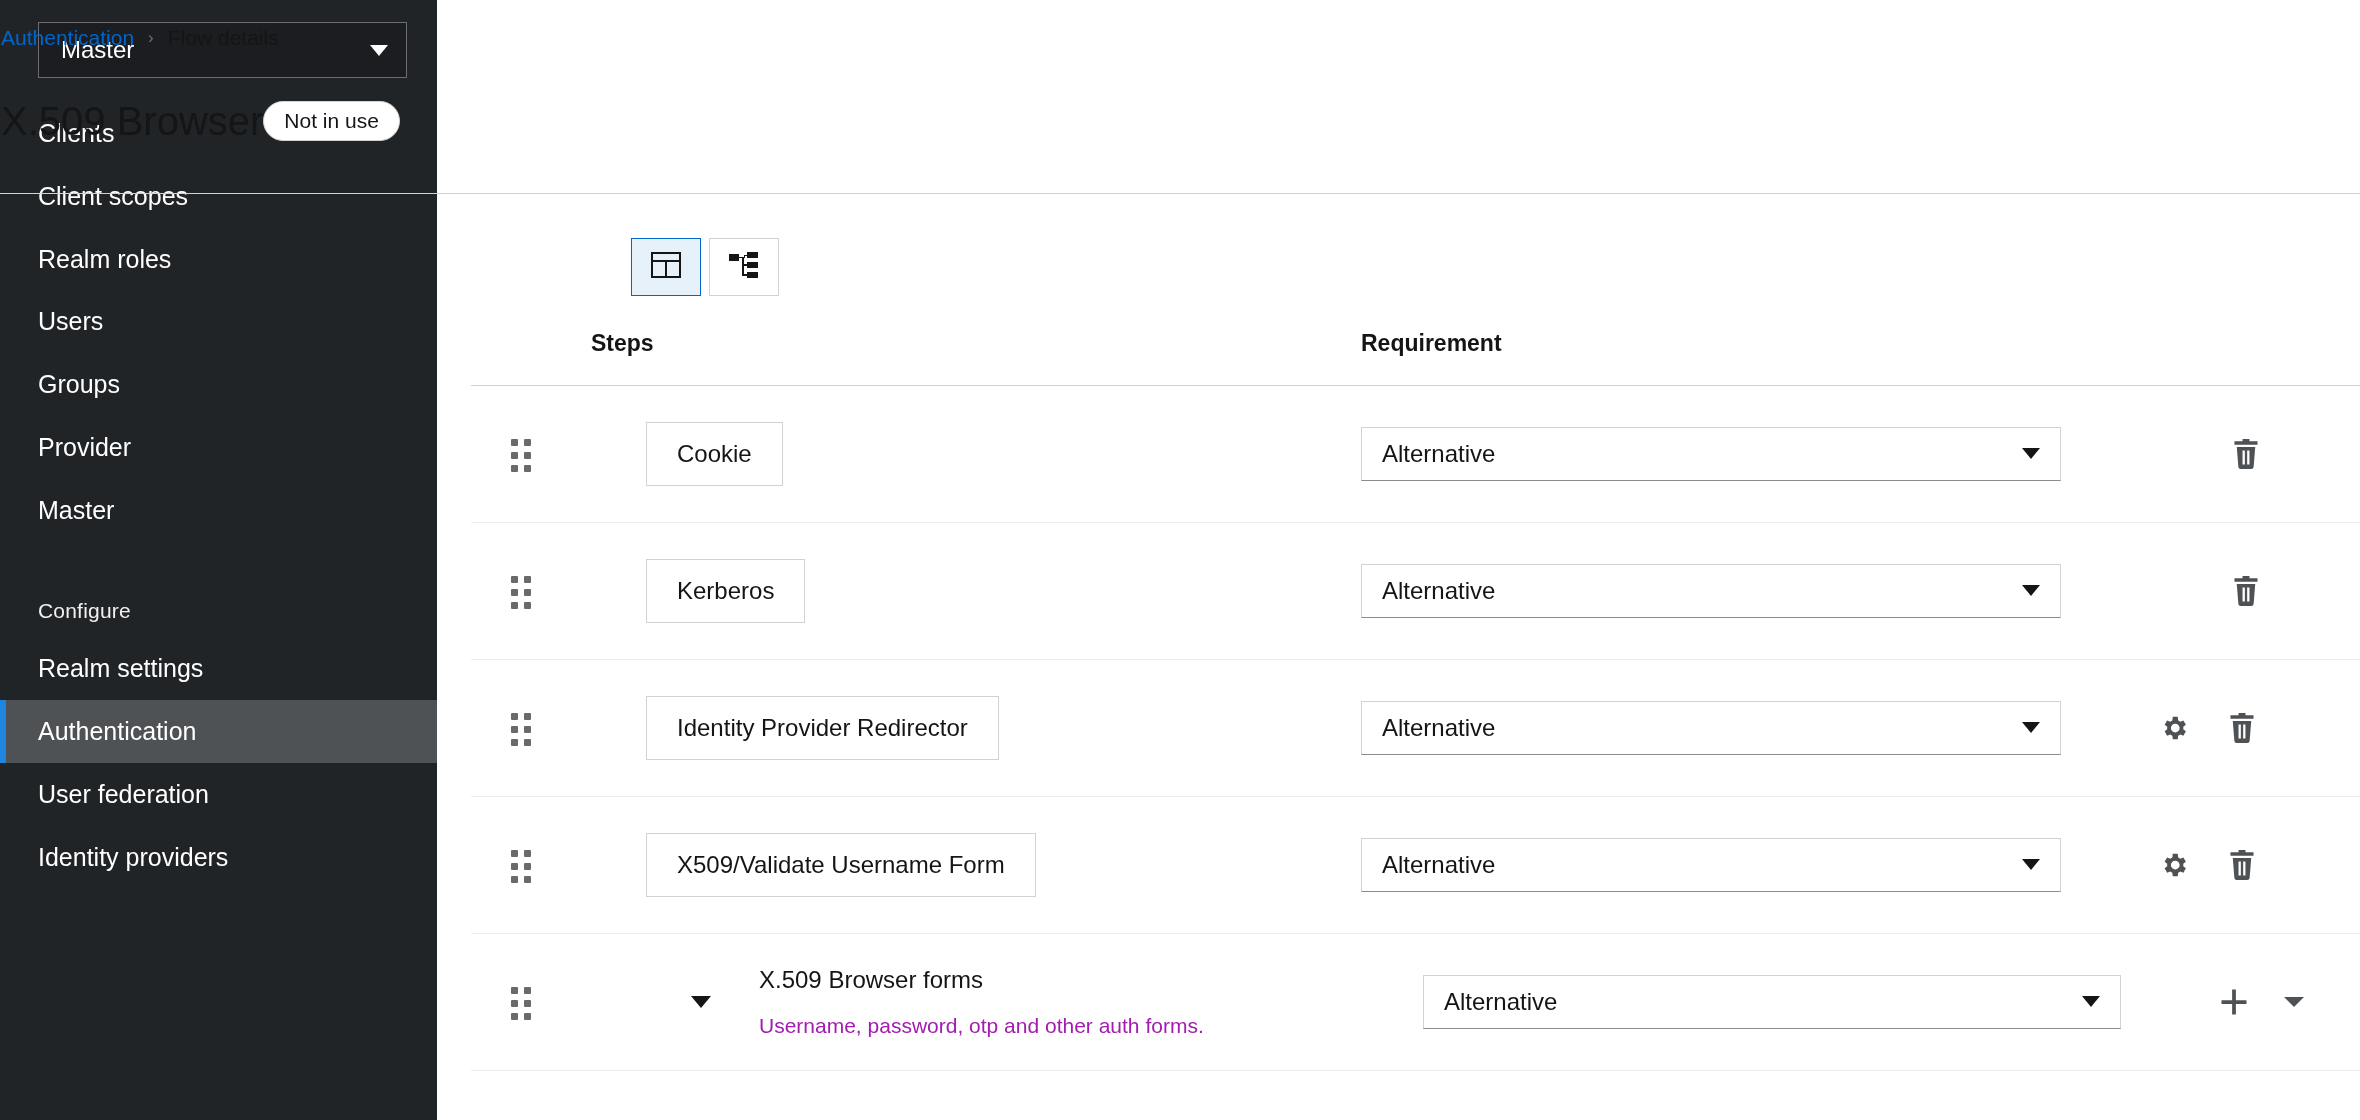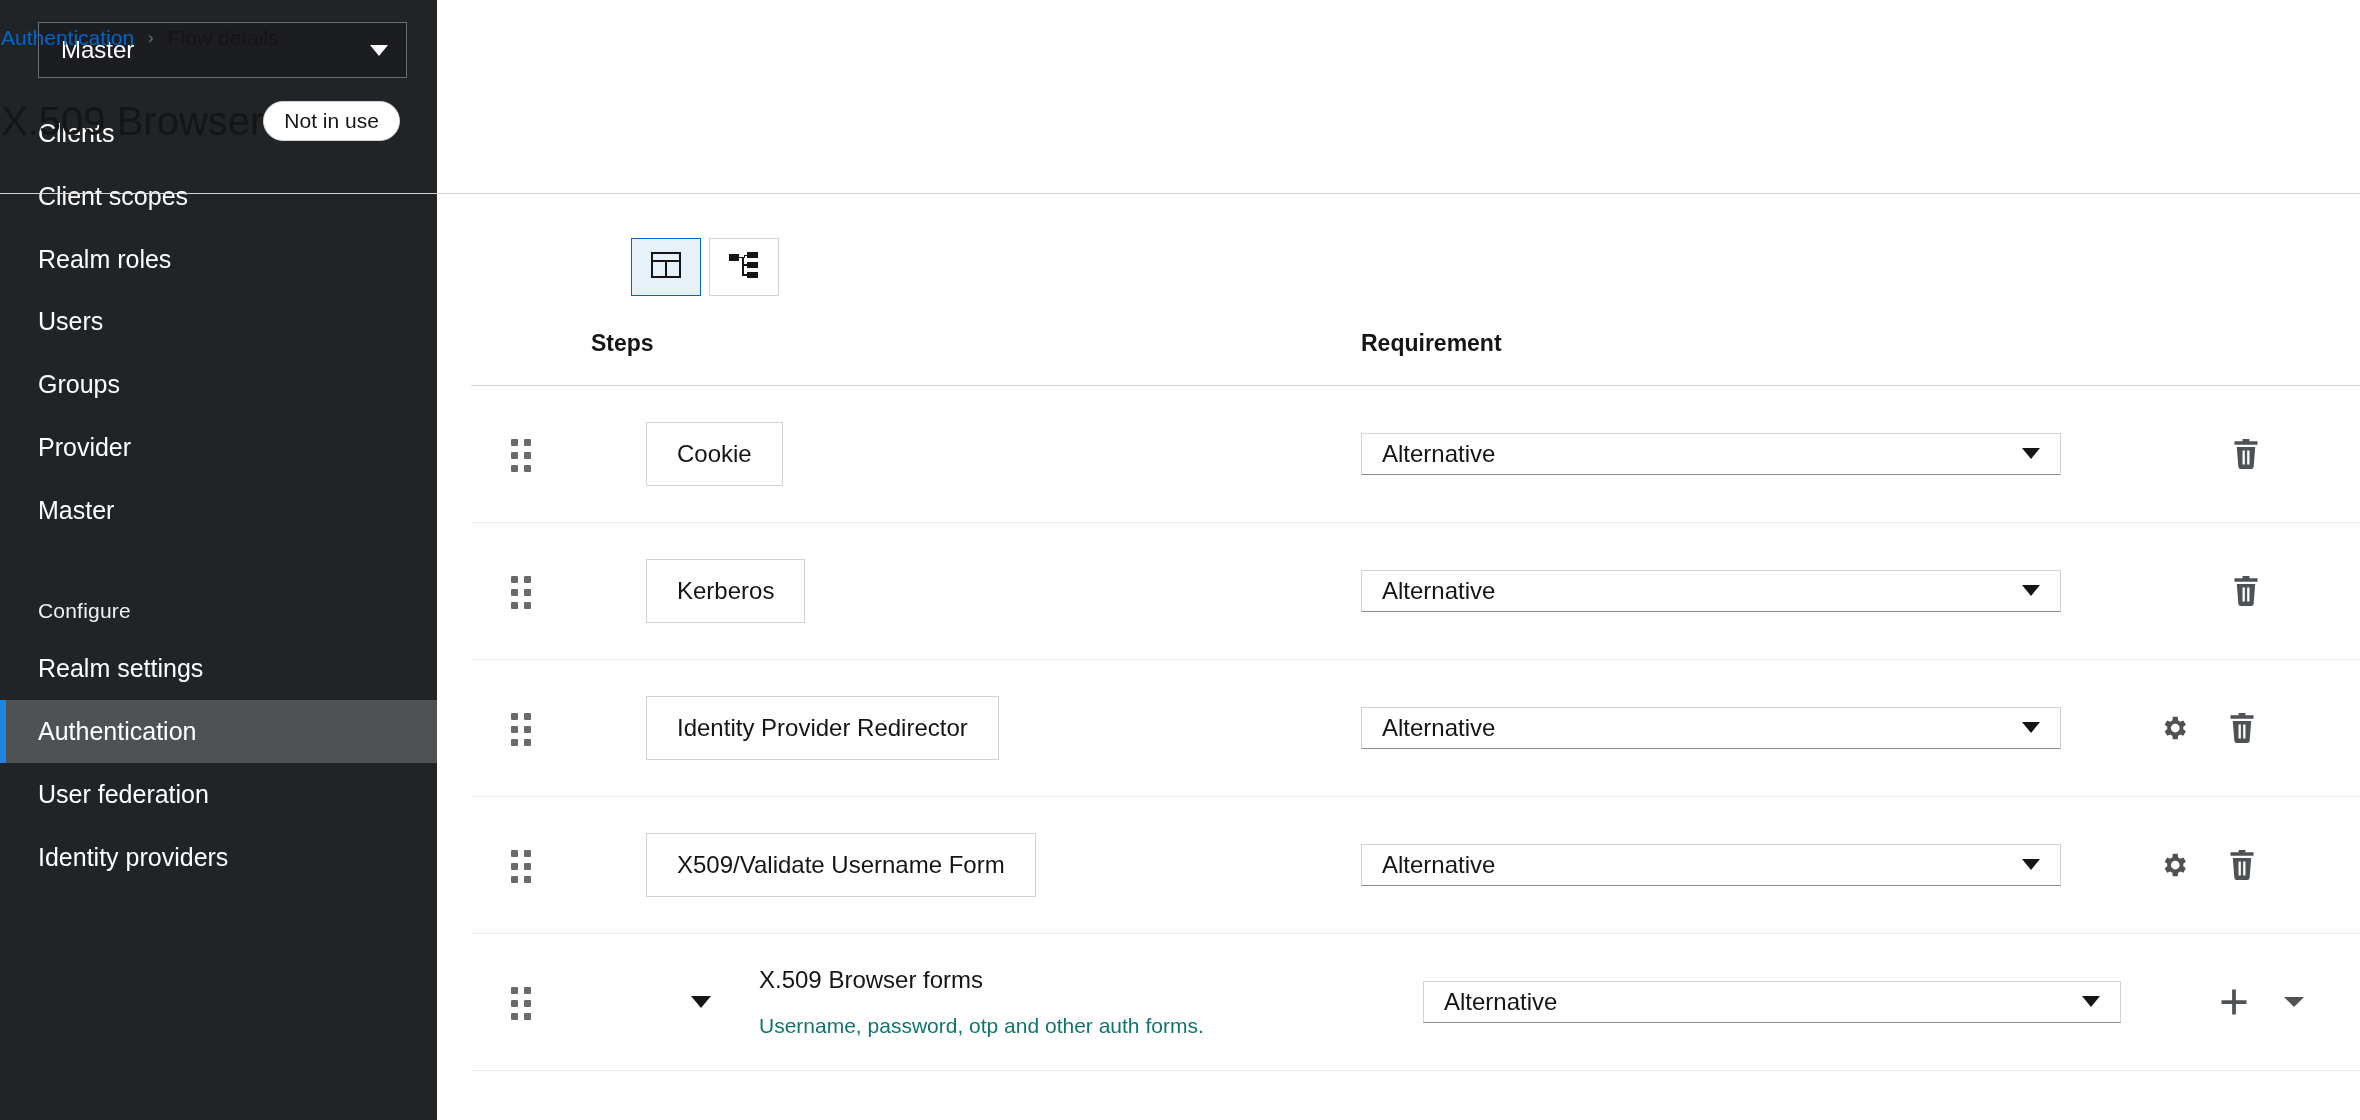--- a/index.html
+++ b/index.html
@@ -187,21 +187,21 @@
     background: #ffffff;
     padding: 17px 30px;
     font-size: 24px;
     color: #151515;
     margin-left: 55px;
   }
 
   .select {
     position: relative;
     width: 700px;
-    height: 42px;
+    height: 54px;
     border: 1px solid #d2d2d2;
     border-bottom: 1px solid #8a8d90;
     background: #ffffff;
     display: flex;
     align-items: center;
     padding: 0 20px;
     font-size: 24px;
     color: #151515;
     cursor: pointer;
   }
@@ -229,21 +229,21 @@
   }
   .icon-btn svg { display: block; }
 
   
   .subflow-name {
     font-size: 24px;
     color: #151515;
   }
   .subflow-desc {
     font-size: 21px;
-    color: #0f766e;
+    color: #a21caf;
     margin-top: 20px;
   }
   .chev {
     width: 0; height: 0;
     border-left: 10px solid transparent;
     border-right: 10px solid transparent;
     border-top: 12px solid #151515;
     margin-left: 100px;
     cursor: pointer;
   }

